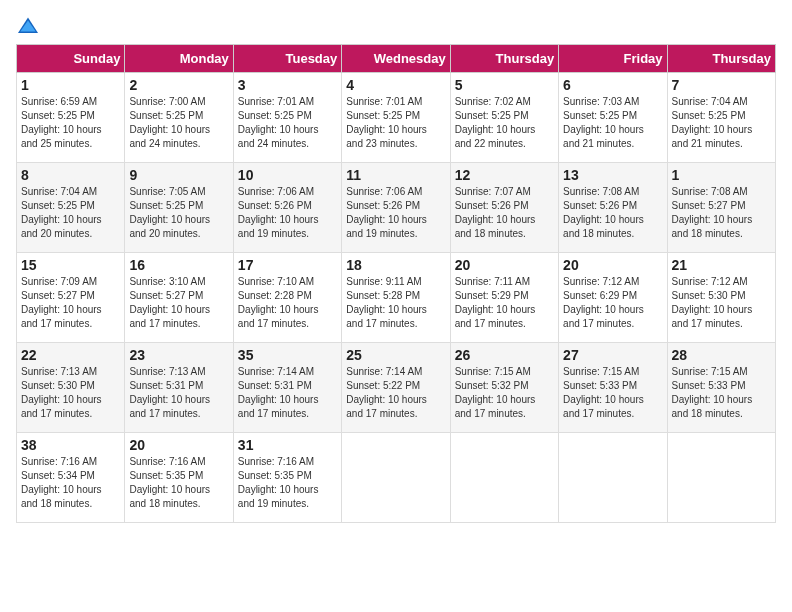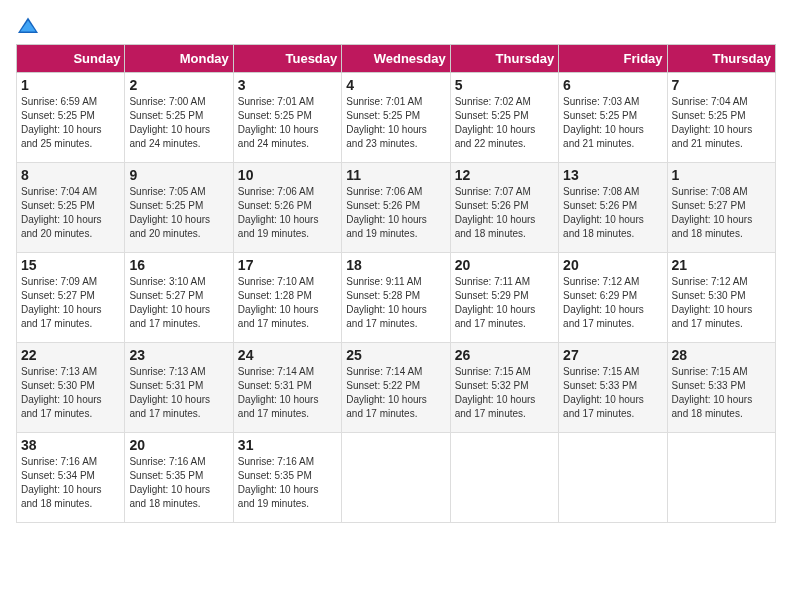--- a/index.html
+++ b/index.html
@@ -233,21 +233,21 @@
         <td>
           <span class="day-number">16</span>
           <div class="day-info">Sunrise: 3:10 AM
 Sunset: 5:27 PM
 Daylight: 10 hours
 and 17 minutes.</div>
         </td>
         <td>
           <span class="day-number">17</span>
           <div class="day-info">Sunrise: 7:10 AM
-Sunset: 1:28 PM
+Sunset: 2:28 PM
 Daylight: 10 hours
 and 17 minutes.</div>
         </td>
         <td>
           <span class="day-number">18</span>
           <div class="day-info">Sunrise: 9:11 AM
 Sunset: 5:28 PM
 Daylight: 10 hours
 and 17 minutes.</div>
         </td>
@@ -282,21 +282,21 @@
 and 17 minutes.</div>
         </td>
         <td>
           <span class="day-number">23</span>
           <div class="day-info">Sunrise: 7:13 AM
 Sunset: 5:31 PM
 Daylight: 10 hours
 and 17 minutes.</div>
         </td>
         <td>
-          <span class="day-number">24</span>
+          <span class="day-number">35</span>
           <div class="day-info">Sunrise: 7:14 AM
 Sunset: 5:31 PM
 Daylight: 10 hours
 and 17 minutes.</div>
         </td>
         <td>
           <span class="day-number">25</span>
           <div class="day-info">Sunrise: 7:14 AM
 Sunset: 5:22 PM
 Daylight: 10 hours

